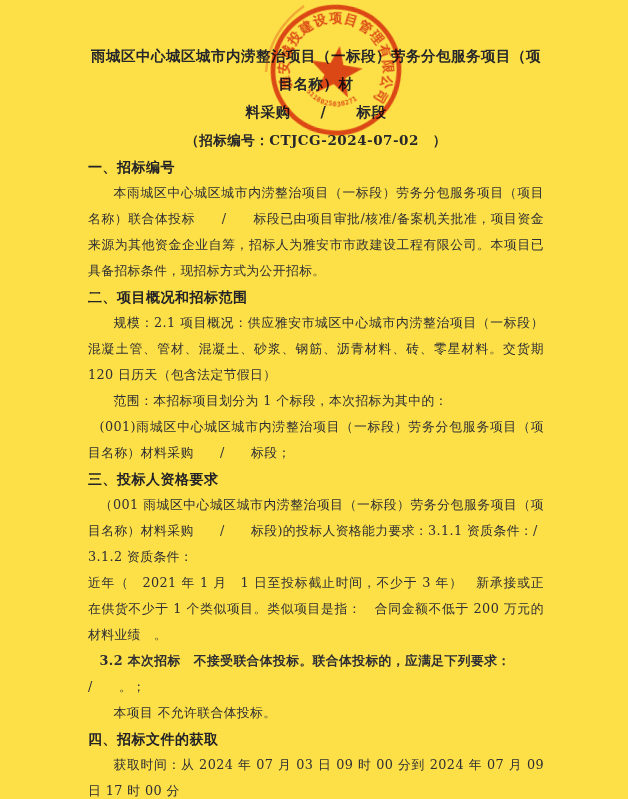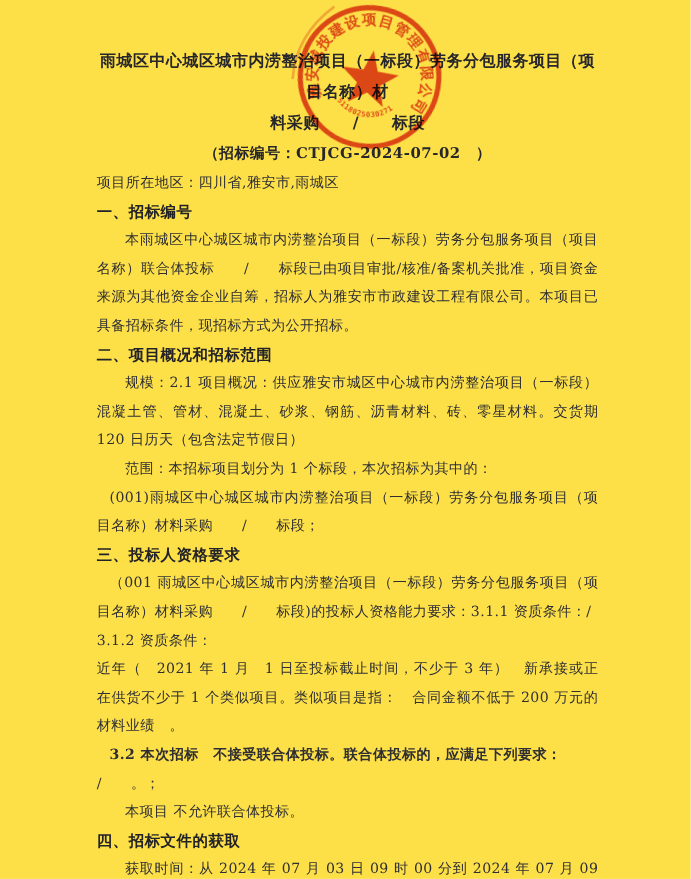--- a/index.html
+++ b/index.html
@@ -87,21 +87,20 @@
 <body>
 
 <div class="page">
 
   <header class="title-block">
     <div class="title-line">雨城区中心城区城市内涝整治项目（一标段）劳务分包服务项目（项目名称）材</div>
     <div class="title-line">料采购　　/　　标段</div>
     <div class="bid-number-line">（招标编号：CTJCG-2024-07-02　）</div>
   </header>
 
-  <p class="body-par location-line">项目所在地区：四川省,雅安市,雨城区</p>
 
   <h2 class="sec-heading">一、招标编号</h2>
   <p class="body-par ind2">本雨城区中心城区城市内涝整治项目（一标段）劳务分包服务项目（项目名称）联合体投标　　/　　标段已由项目审批/核准/备案机关批准，项目资金来源为其他资金企业自筹，招标人为雅安市市政建设工程有限公司。本项目已具备招标条件，现招标方式为公开招标。</p>
 
   <h2 class="sec-heading">二、项目概况和招标范围</h2>
   <p class="body-par ind2">规模：2.1 项目概况：供应雅安市城区中心城市内涝整治项目（一标段）混凝土管、管材、混凝土、砂浆、钢筋、沥青材料、砖、零星材料。交货期 120 日历天（包含法定节假日）</p>
   <p class="body-par ind2">范围：本招标项目划分为 1 个标段，本次招标为其中的：</p>
   <p class="body-par ind1">(001)雨城区中心城区城市内涝整治项目（一标段）劳务分包服务项目（项目名称）材料采购　　/　　标段；</p>
 
   <h2 class="sec-heading">三、投标人资格要求</h2>

